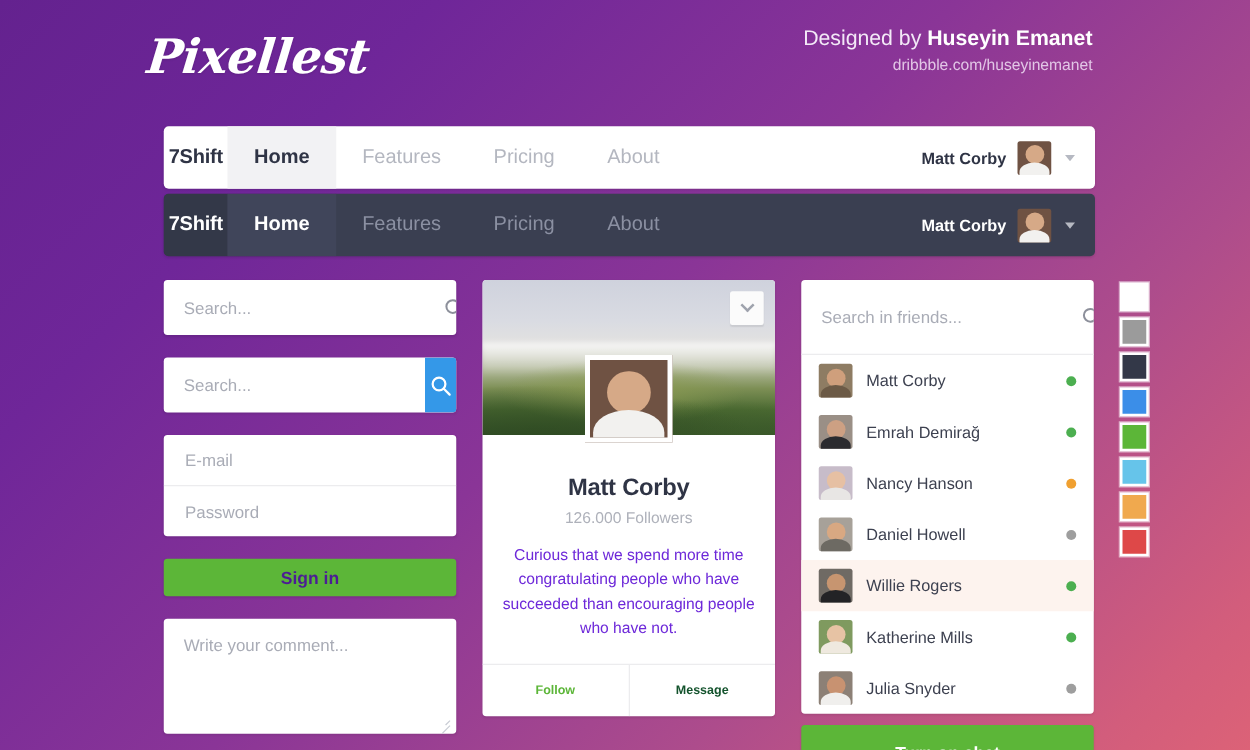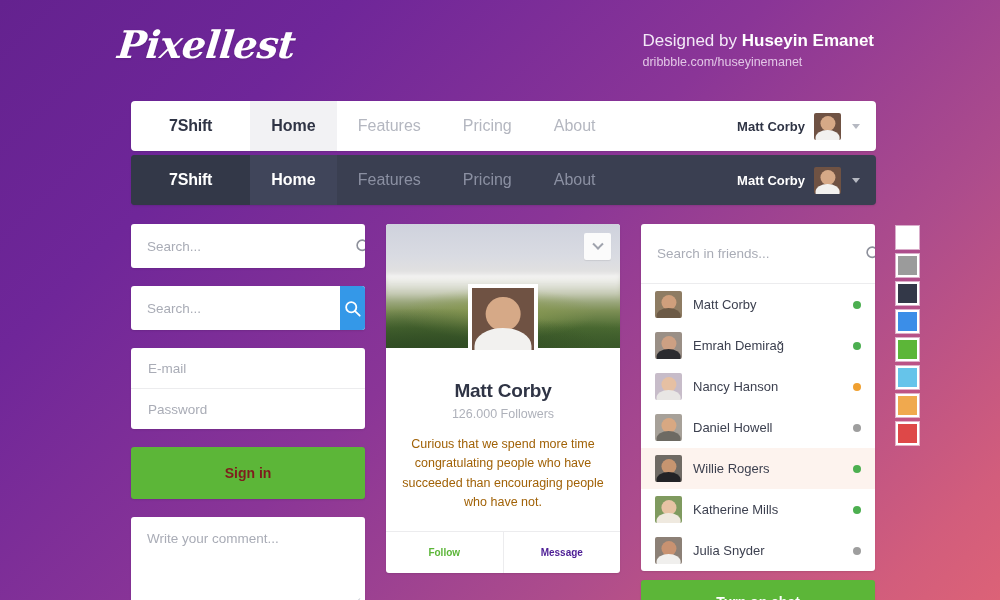--- a/index.html
+++ b/index.html
@@ -15,38 +15,38 @@
   .logo {
     position: absolute; left: 118px; top: 22px;
     font-family: "DejaVu Serif", serif;
     font-style: italic; font-weight: bold;
     font-size: 38px; color: #ffffff;
     letter-spacing: -0.5px;
     text-shadow: 0 1px 2px rgba(0,0,0,.12);
     transform: skewX(-6deg);
   }
   .credit {
-    position: absolute; right: 126px; top: 30px;
-    line-height: 1.25;
+    position: absolute; right: 126px; top: 20px;
+    text-align: right; line-height: 1.25;
   }
   .credit .c1 { font-size: 17px; color: #f3e9f7; }
   .credit .c1 b { color: #ffffff; font-weight: bold; }
   .credit .c2 { font-size: 12.5px; color: #e2c6e6; margin-top: 4px; }
 
   
   .nav {
     position: absolute; left: 131px; width: 745px; height: 50px;
     border-radius: 4px; display: flex; align-items: stretch;
     overflow: hidden; box-shadow: 0 1px 2px rgba(0,0,0,.10);
   }
   .nav-light { top: 101px; background: #ffffff; }
   .nav-dark  { top: 155px; background: #3a3f51; }
 
   .brand {
-    display: flex; align-items: center; padding: 0 38px;
+    display: flex; align-items: center; padding: 0 4px;
     font-weight: bold; font-size: 16px; letter-spacing: -0.2px;
   }
   .nav-light .brand { color: #2f3445; }
   .nav-dark  .brand { color: #ffffff; background: #333848; }
 
   .nav-item {
     display: flex; align-items: center; padding: 0 21px;
     font-size: 16px; cursor: pointer;
   }
   .nav-light .nav-item { color: #b4b7c0; }
@@ -95,21 +95,21 @@
   .form-card input {
     display:block; width:100%; height:40px; border:0; outline:none;
     padding: 0 17px; font-size:13.5px; color:#46495a; background:transparent;
     font-family:"Liberation Sans", sans-serif;
   }
   .form-card input::placeholder { color:#a9acb6; }
   .form-card .divider { height:1px; background:#ececee; margin:0 0px; }
 
   .btn-green {
     display:flex; align-items:center; justify-content:center;
-    height: 52px; background:#5cb638; color:#7f1d1d; font-weight:bold;
+    height: 30px; background:#5cb638; color:#4c1d95; font-weight:bold;
     font-size:14px; border-radius:3px; cursor:pointer;
     box-shadow:0 1px 2px rgba(0,0,0,.10); border:0;
     font-family:"Liberation Sans", sans-serif;
   }
 
   .comment-card { margin-top: 18px; height: 92px; position: relative; overflow: hidden; }
   .comment-card textarea {
     width:100%; height:100%; border:0; outline:none; resize:none;
     padding: 14px 16px; font-size:13.5px; color:#46495a;
     font-family:"Liberation Sans", sans-serif; background:transparent;
@@ -153,28 +153,28 @@
     border-bottom:2px solid #9fa3ad; transform: rotate(45deg) translate(-2px,-2px);
   }
   .pro-avatar {
     position:absolute; left:50%; transform:translateX(-50%); top:60px;
     width:70px; height:70px; border:4px solid #fff; z-index:2;
     background:#7a5a48;
   }
   .pro-body { padding: 32px 14px 18px; text-align:center; }
   .pro-name { font-size:19px; font-weight:bold; color:#2f3445; letter-spacing:-0.2px; }
   .pro-followers { font-size:12.5px; color:#aeb1ba; margin-top:5px; }
-  .pro-bio { font-size:12.5px; color:#a16207; line-height:1.55; margin-top:14px; }
+  .pro-bio { font-size:12.5px; color:#6d28d9; line-height:1.55; margin-top:14px; }
   .pro-actions { display:flex; border-top:1px solid #ececee; }
   .pro-actions div {
     flex:1; text-align:center; padding:15px 0; font-size:10px;
     font-weight:bold; cursor:pointer;
   }
   .act-follow { color:#5cb638; border-right:1px solid #ececee; }
-  .act-message { color:#4c1d95; }
+  .act-message { color:#14532d; }
 
   
   .col-right { position:absolute; left:641px; top:224px; width:234px; }
   .friends { overflow:hidden; }
   .friends-search {
     height:60px; display:flex; align-items:center; border-bottom:1px solid #ececee;
   }
   .friends-search input {
     flex:1; border:0; outline:none; height:100%; padding:0 16px;
     font-size:13.5px; color:#46495a; background:transparent;

